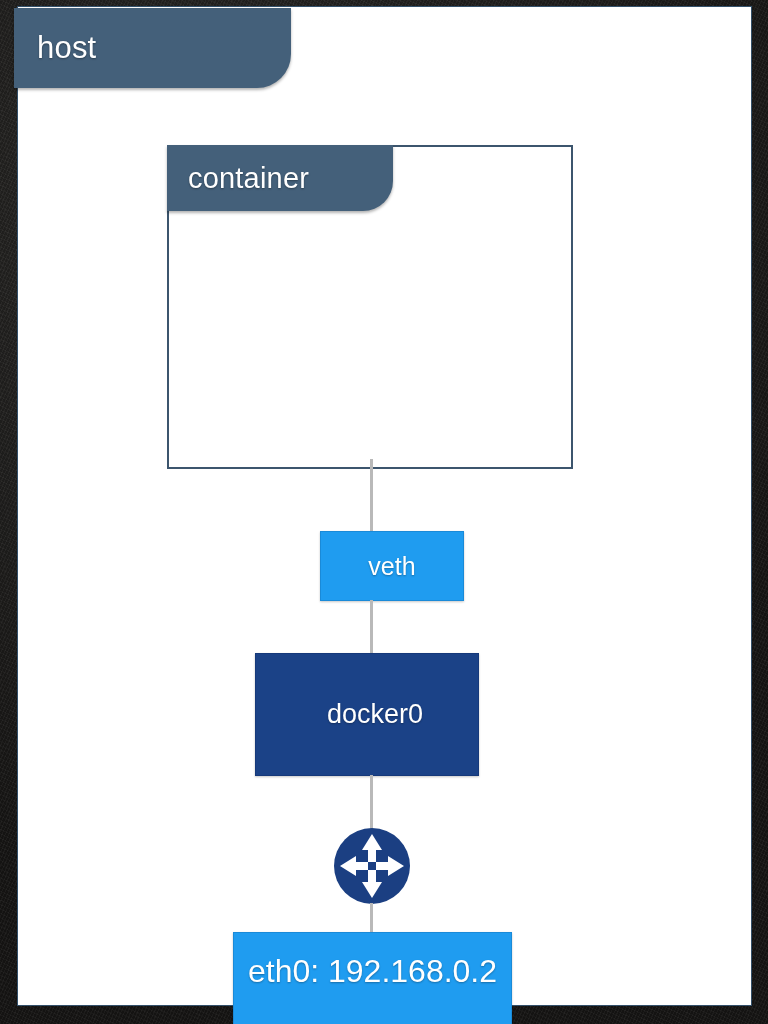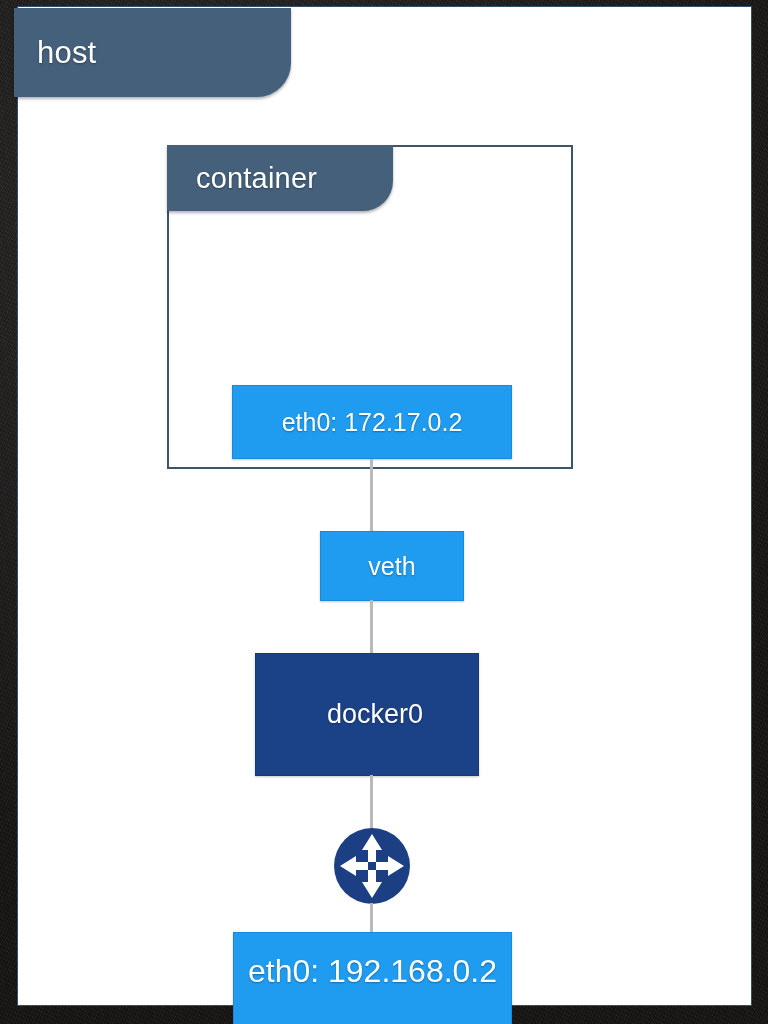--- a/index.html
+++ b/index.html
@@ -55,31 +55,31 @@
     font-weight: 500;
     letter-spacing: .2px;
     text-shadow: 0 1px 2px rgba(0,0,0,.35);
     white-space: nowrap;
   }
 
   #host-tab {
     left: 14px;
     top: 8px;
     width: 277px;
-    height: 89px;
+    height: 80px;
     padding-left: 23px;
   }
   #host-tab .tab-label { font-size: 31px; }
 
   #container-tab {
     left: 167px;
     top: 145px;
     width: 226px;
     height: 66px;
-    padding-left: 29px;
+    padding-left: 21px;
     border-radius: 0 0 30px 0;
   }
   #container-tab .tab-label { font-size: 29px; }
 
   
   #container-box {
     position: absolute;
     left: 167px;
     top: 145px;
     width: 406px;
@@ -169,23 +169,20 @@
   <div id="host-tab" class="folder-tab">
     <span class="tab-label">host</span>
   </div>
 
   <div id="container-box"></div>
 
   <div id="container-tab" class="folder-tab">
     <span class="tab-label">container</span>
   </div>
 
-  <div id="eth0-container" class="node node-light">
-    <span class="node-label">eth0: 172.17.0.2</span>
-  </div>
 
   <div id="conn-eth0-veth" class="connector"></div>
 
   <div id="veth-node" class="node node-light">
     <span class="node-label">veth</span>
   </div>
 
   <div id="conn-veth-docker" class="connector"></div>
 
   <div id="docker0-node" class="node node-dark">

